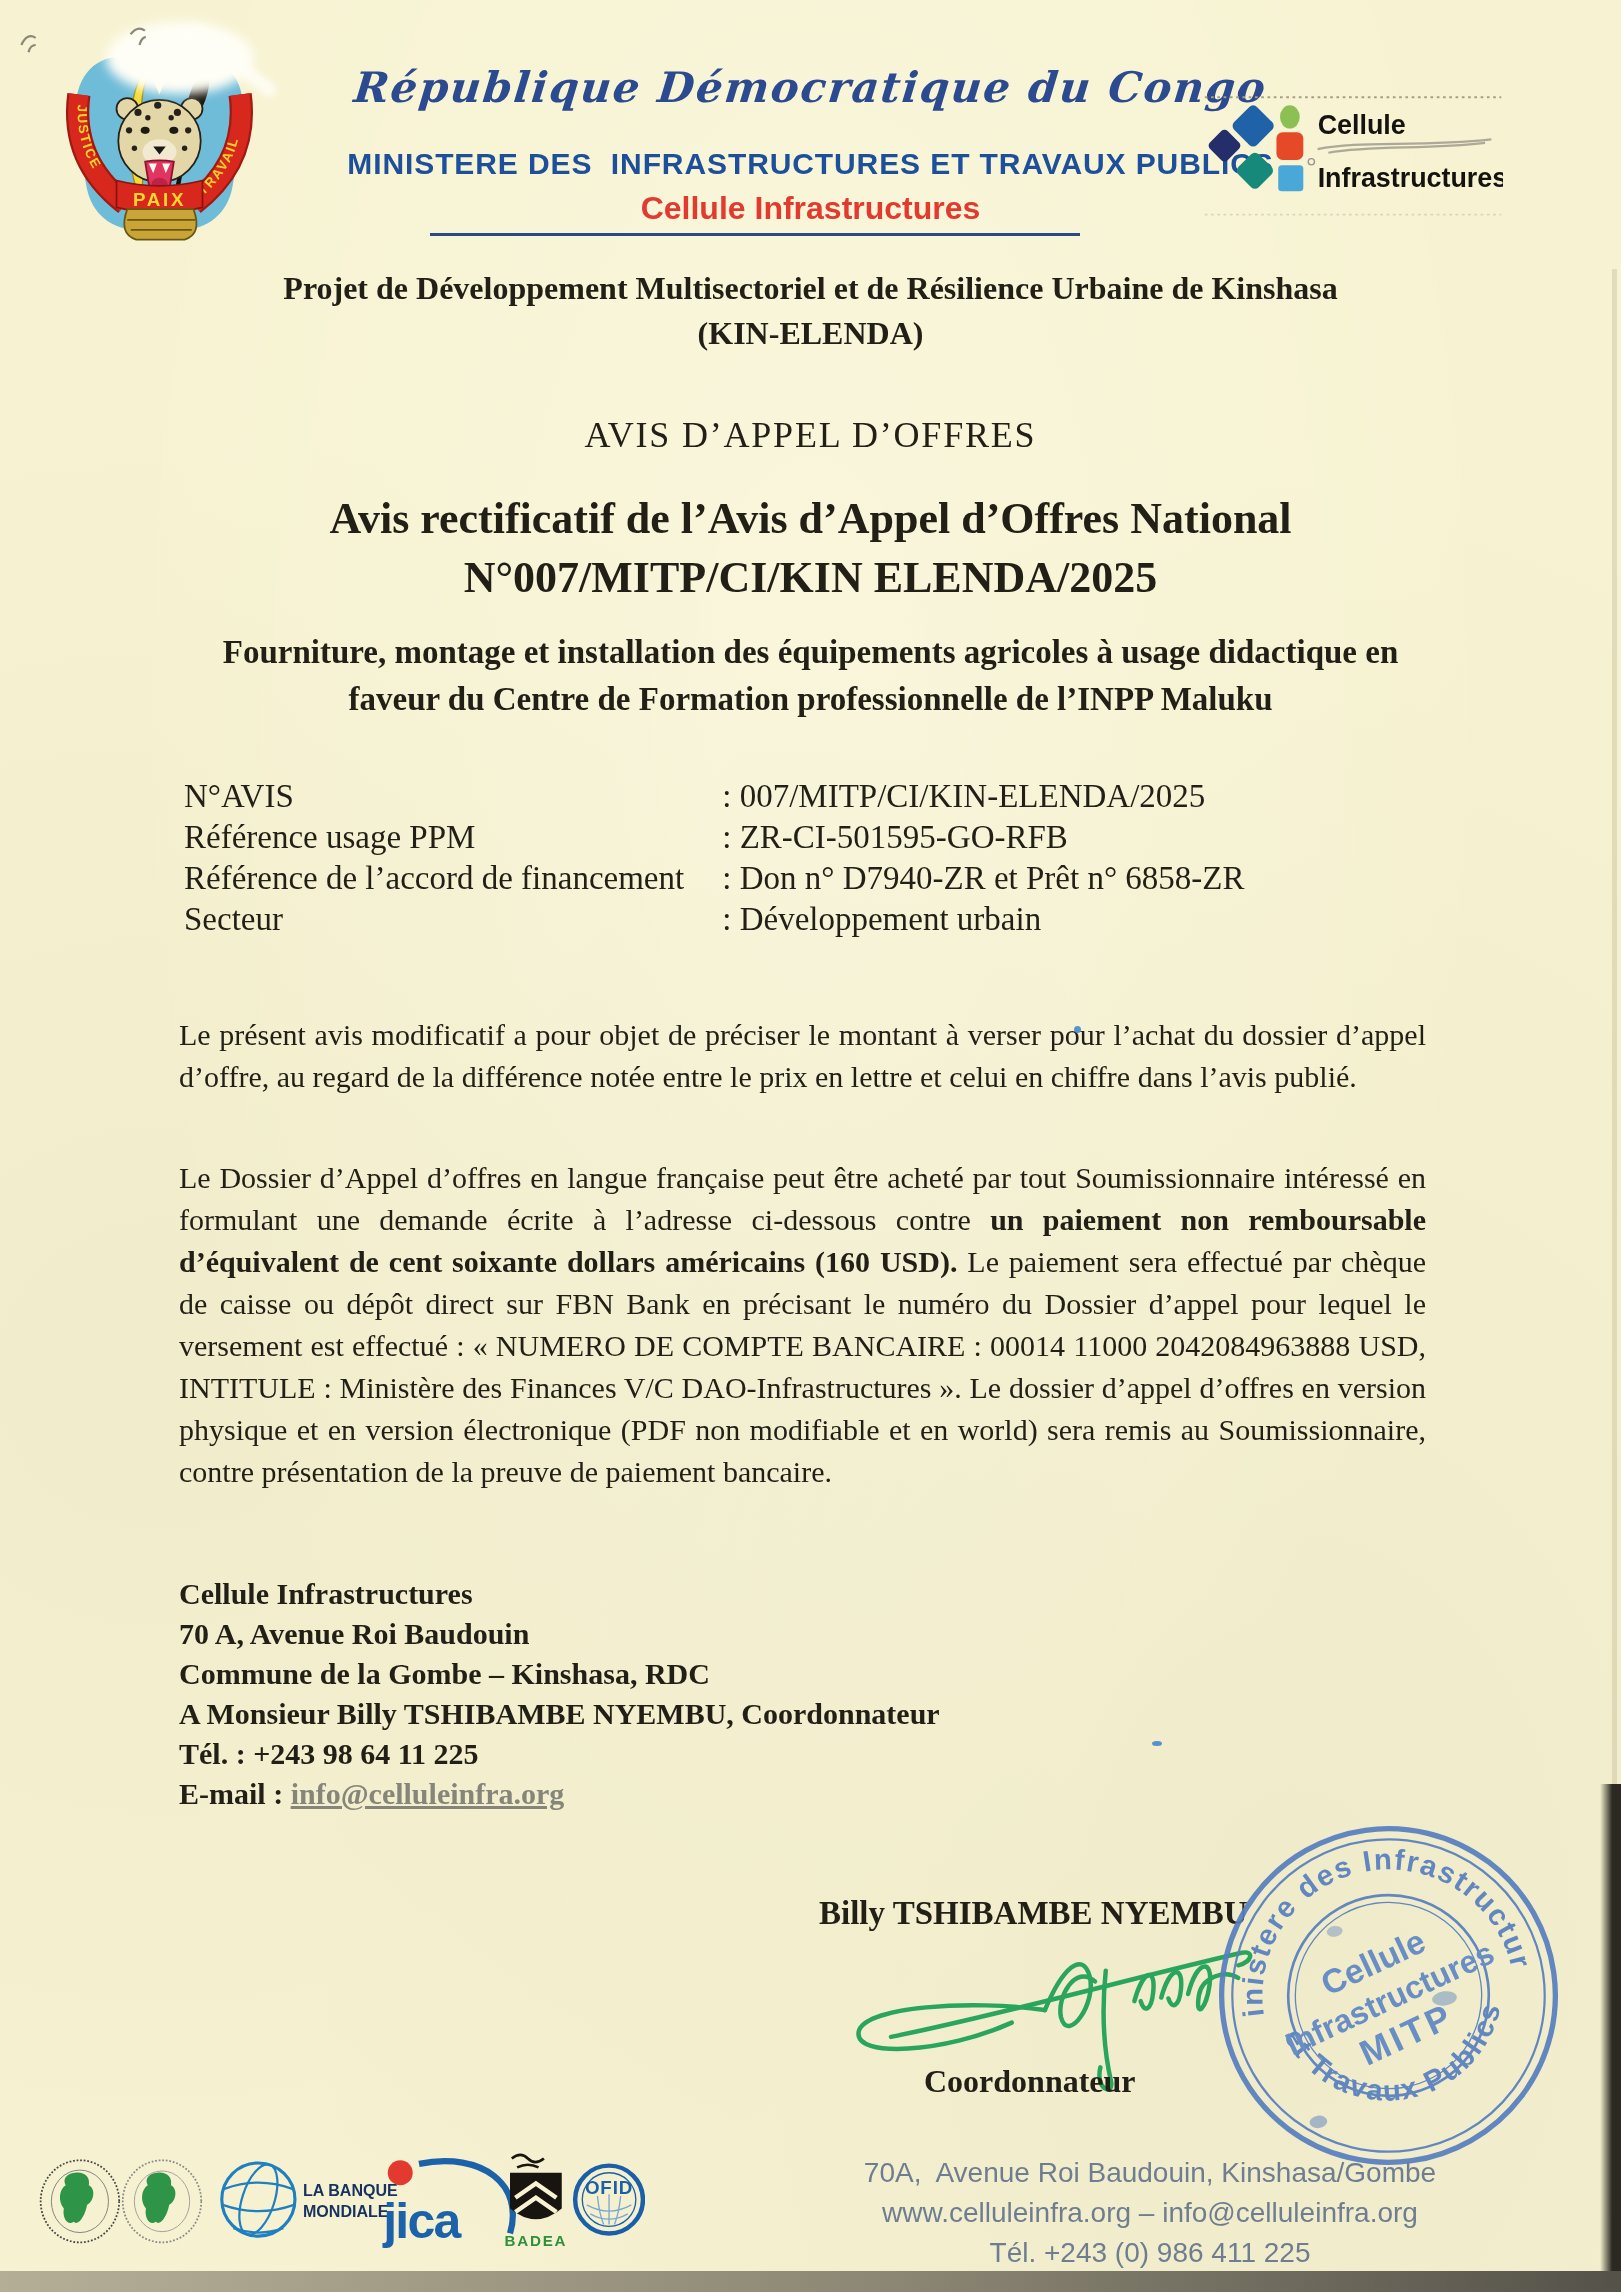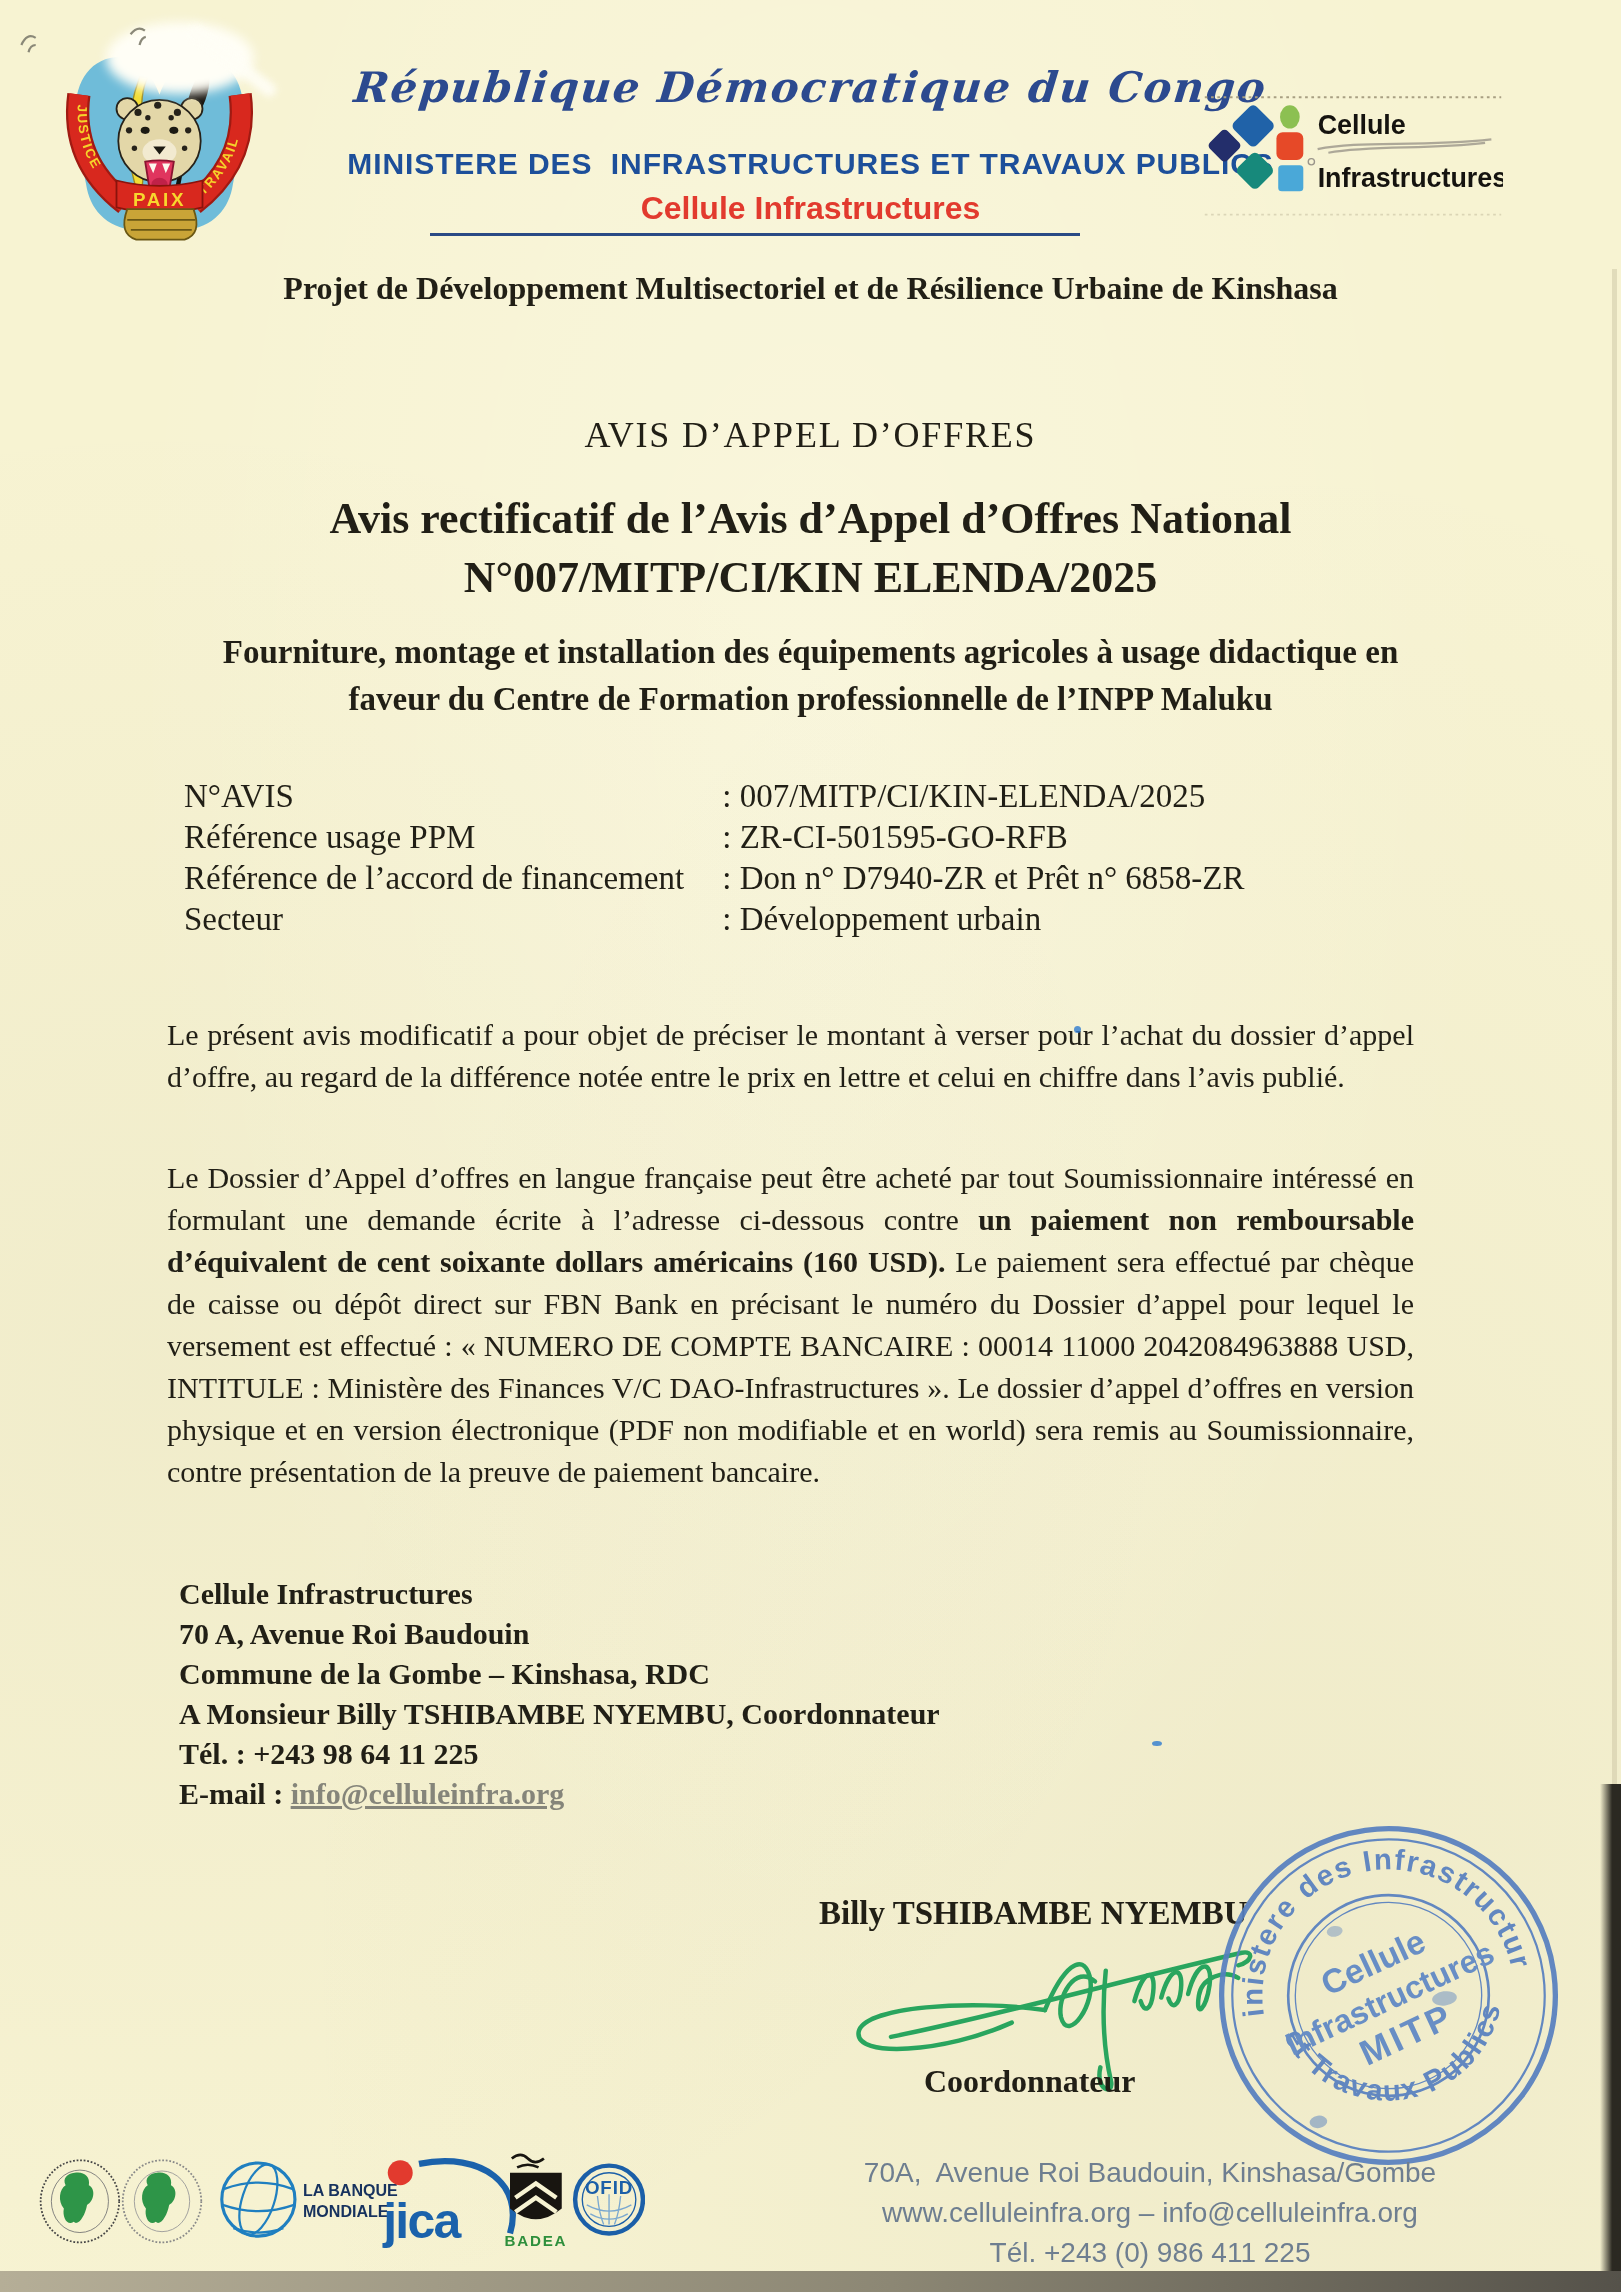--- a/index.html
+++ b/index.html
@@ -27,21 +27,21 @@
   .proj2{top:315px;font-size:32px;font-weight:700;}
   .notice{top:414px;font-size:36px;font-weight:400;letter-spacing:1.8px;}
   .title1{top:493px;font-size:44px;font-weight:700;}
   .title2{top:552px;font-size:44px;font-weight:700;}
   .subj1{top:634px;font-size:33px;font-weight:700;}
   .subj2{top:681px;font-size:33px;font-weight:700;}
   
   .refs{left:184px;top:776px;font-size:33px;line-height:41px;}
   .refs .lbl{display:inline-block;width:530px;}
   
-  .para{left:167px;width:1247px;font-size:30px;line-height:42px;text-align:justify;font-family:Liberation Serif, serif;}
+  .para{left:179px;width:1247px;font-size:30px;line-height:42px;text-align:justify;font-family:Liberation Serif, serif;}
   .p1{top:1014px;}
   .p2{top:1157px;}
   
   .contact{left:179px;top:1574px;font-size:30px;font-weight:700;line-height:40px;}
   .email-link{color:#85857a;text-decoration:underline;cursor:pointer;}
   
   .sig-name{left:819px;top:1895px;font-size:33px;font-weight:700;}
   .sig-role{left:924px;top:2063px;font-size:32px;font-weight:600;}
   .stamp-wrap{left:1211px;top:1818px;width:355px;height:355px;transform:rotate(-8deg);opacity:.92;}
   
@@ -143,20 +143,21 @@
       <rect x="82" y="47" width="30" height="31" rx="7" fill="#e64928"></rect>
       <rect x="84" y="84" width="28" height="29" rx="4" fill="#4aa8d8"></rect>
       <circle cx="121" cy="80" r="3.5" fill="none" stroke="#9a958a" stroke-width="1.5"></circle>
     </g>
     <text x="128" y="49" font-family="Liberation Sans,DejaVu Sans,sans-serif" font-size="30" font-weight="700" fill="#15130f">Cellule</text>
     <path d="M128,66 C 175,56 240,64 322,55 M140,70 C 190,61 250,67 315,59" stroke="#9a958a" stroke-width="2.5" fill="none" opacity=".8"></path>
     <text x="128" y="108" font-family="Liberation Sans,DejaVu Sans,sans-serif" font-size="30" font-weight="700" fill="#15130f">Infrastructures</text>
   </svg>
 
   <div class="abs ctr proj1">Projet de Développement Multisectoriel et de Résilience Urbaine de Kinshasa</div>
+  <div class="abs ctr proj2">(KIN-ELENDA)</div>
   <div class="abs ctr notice">AVIS D’APPEL D’OFFRES</div>
   <div class="abs ctr title1">Avis rectificatif de l’Avis d’Appel d’Offres National</div>
   <div class="abs ctr title2">N°007/MITP/CI/KIN ELENDA/2025</div>
   <div class="abs ctr subj2">faveur du Centre de Formation professionnelle de l’INPP Maluku</div>
   <div class="abs ctr subj1">Fourniture, montage et installation des équipements agricoles à usage didactique en</div>
 
   <div class="abs refs">
     <div>
       <span class="lbl">N°AVIS</span>
       <span>: 007/MITP/CI/KIN-ELENDA/2025</span>

